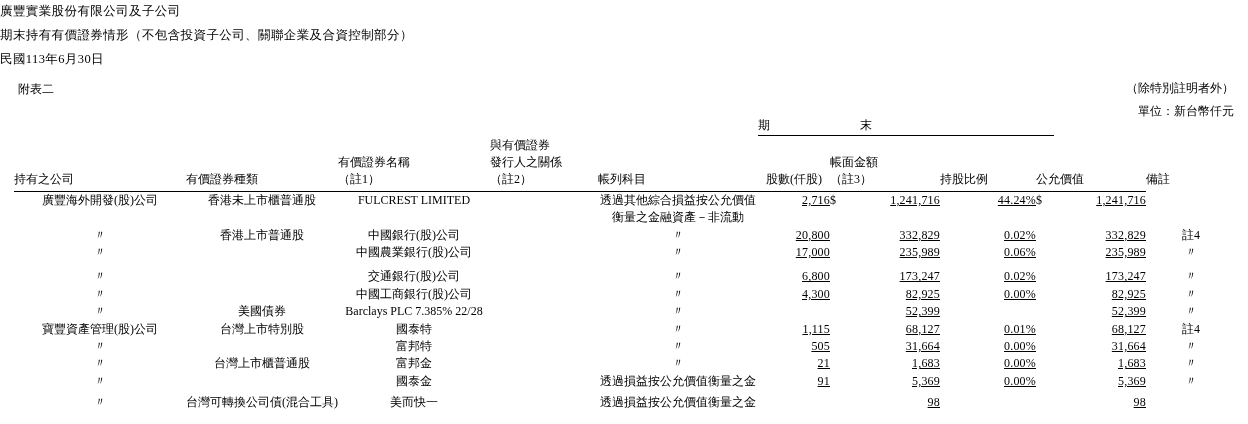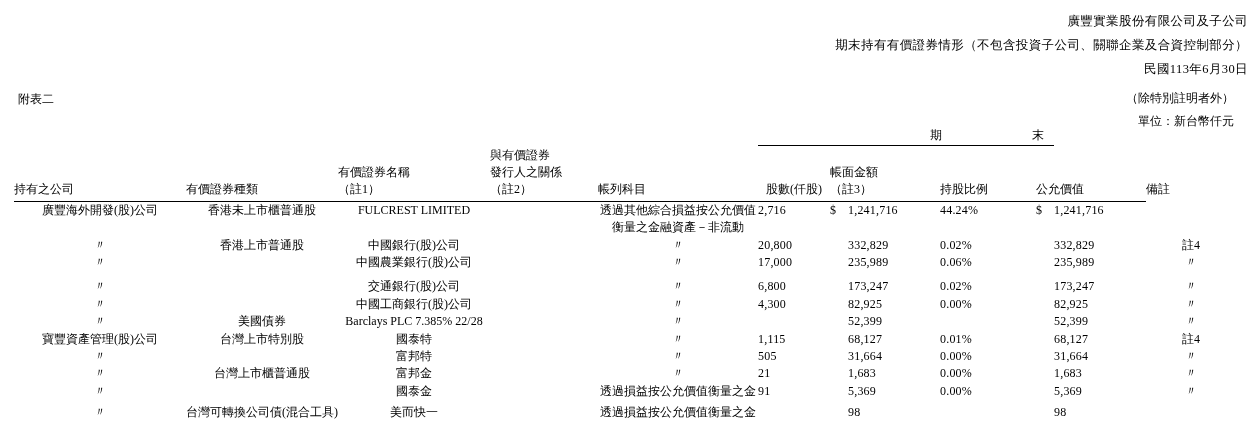--- a/index.html
+++ b/index.html
@@ -15,22 +15,21 @@
     font-size: 12px;
     position: relative;
     overflow: hidden;
   }
   .page {
     position: relative;
     width: 1248px;
     height: 424px;
   }
   .title-block {
-    text-align: right;
-    margin-top: 10px;
+    text-align: left;
     line-height: 1.9;
   }
   .title-line {
     font-size: 12.5px;
     letter-spacing: 0.4px;
   }
   .meta-row {
     position: relative;
     height: 38px;
     margin-top: 6px;
@@ -72,21 +71,21 @@
   col.c4 { width: 160px; }  
   col.c5 { width: 72px; }   
   col.c6 { width: 18px; }   
   col.c7 { width: 92px; }   
   col.c8 { width: 96px; }   
   col.c9 { width: 18px; }   
   col.c10 { width: 92px; }  
   col.c11 { width: 90px; }  
 
   .grp-head {
-    text-align: right;
+    text-align: left;
     letter-spacing: 10px;
     padding-bottom: 1px;
   }
   .rule-top td {
     border-top: 1px solid #000;
     height: 1px;
     font-size: 0;
     line-height: 0;
   }
   .hdr td {
@@ -95,21 +94,21 @@
     white-space: nowrap;
   }
   .rule-head td {
     border-bottom: 1px solid #000;
     height: 2px;
     font-size: 0;
     line-height: 0;
   }
   .ctr { text-align: center; }
   .lf  { text-align: center; }
-  .num { font-family: "Liberation Serif", serif; letter-spacing: 0.2px; }
+  .num { text-align: right; font-family: "Liberation Serif", serif; letter-spacing: 0.2px; text-decoration: underline; }
   .dollar { text-align: left; }
   .spacer td { height: 7px; font-size: 0; line-height: 0; }
   .small-gap td { height: 4px; font-size: 0; line-height: 0; }
 </style>
 </head>
 <body>
 
 <div class="page">
 
   <div class="title-block">

